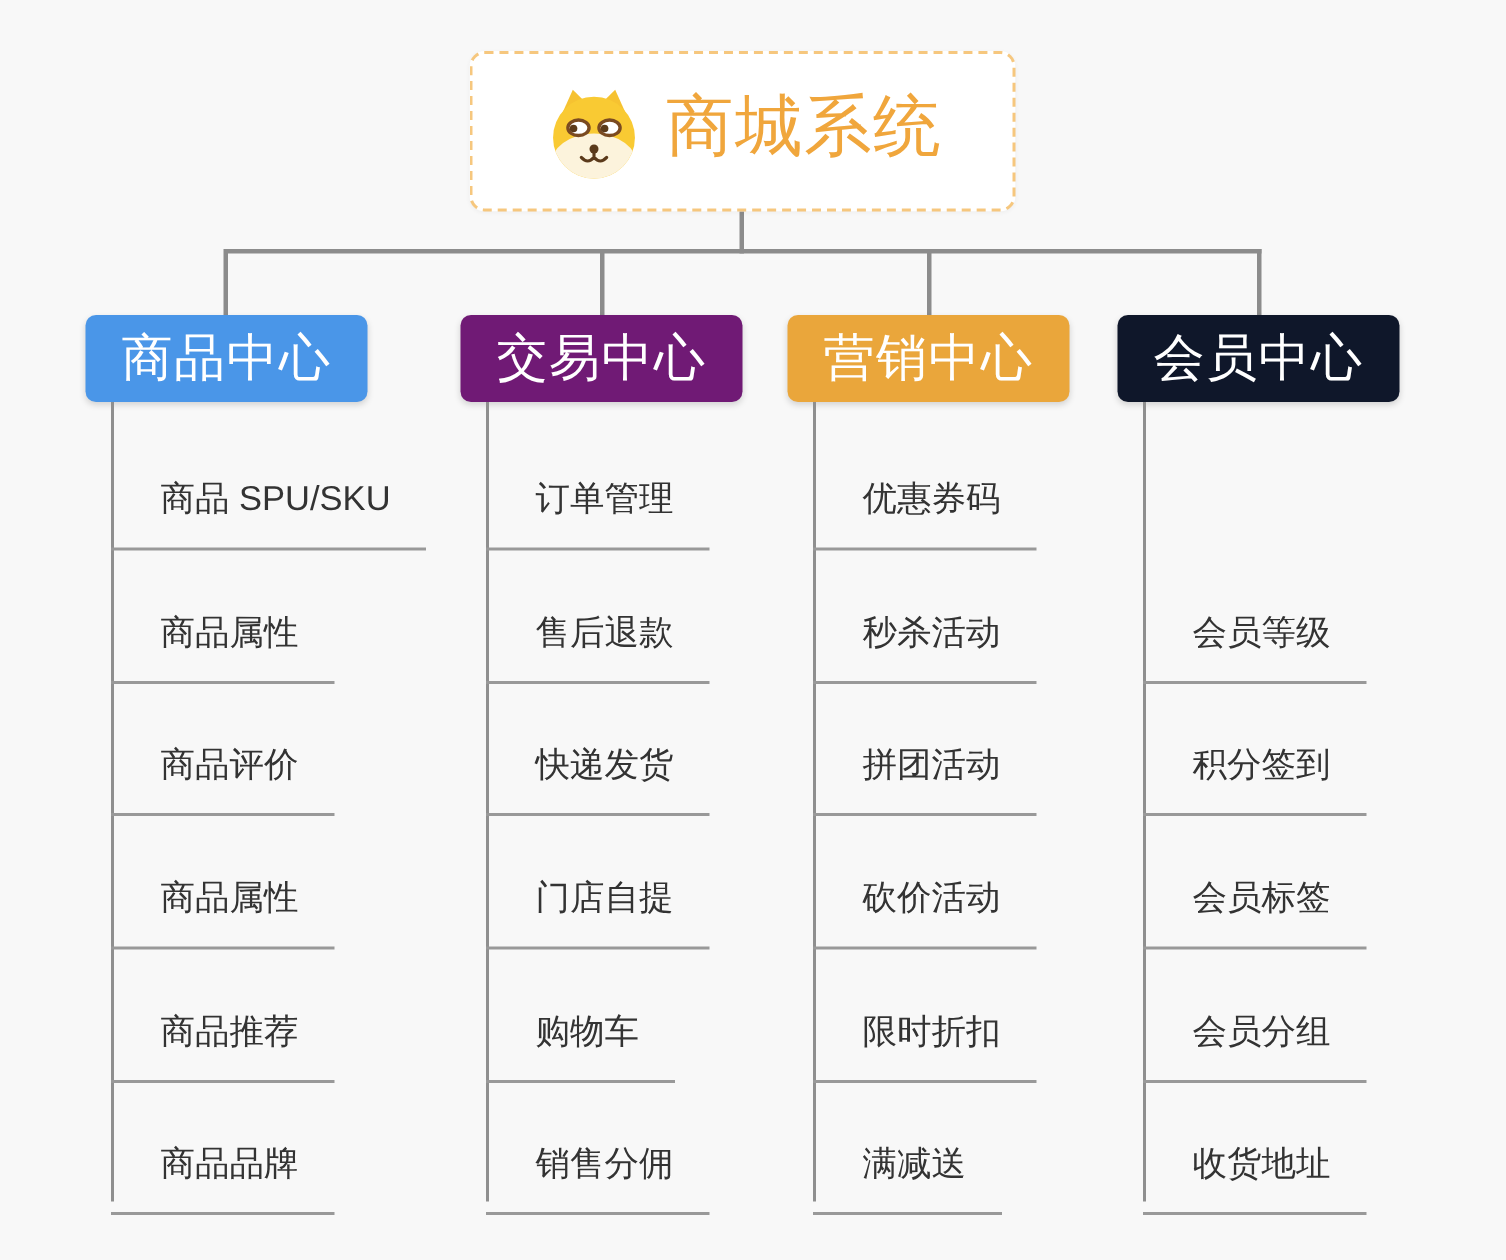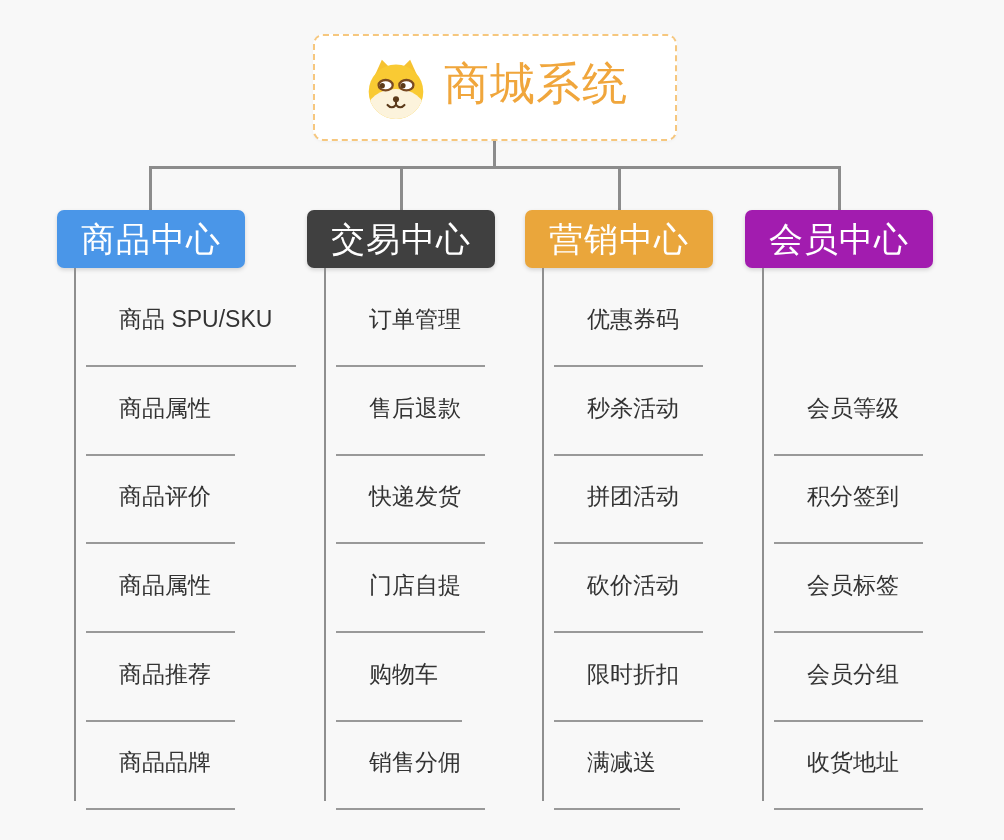--- a/index.html
+++ b/index.html
@@ -38,24 +38,23 @@
 
   
   .spine {
     position:absolute; top:268px; width:2px; height:533px; background:#8f8f8f;
   }
 
   
   .child {
     position:absolute; height:48px;
     border-bottom:2px solid #999999;
-    display:flex; align-items:flex-start;
+    display:flex; align-items:center;
     padding:0 24px 9px 33px;
     white-space:nowrap;
-    margin-left:12px;
   }
   .child span { font-size:23px; color:#333333; line-height:1; }
 </style>
 </head>
 <body>
 
 <div class="canvas">
 
   <div class="line" style="left:493px;top:141px;width:3px;height:28px"></div>
   <div class="line" style="left:150px;top:166px;width:691px;height:3px"></div>
@@ -83,27 +82,27 @@
       <circle cx="43.5" cy="31.5" r="2.7" fill="#5b3a1a"></circle>
       <circle cx="36" cy="46" r="3.2" fill="#5b3a1a"></circle>
       <path d="M36 46 L36 52 M27 52 Q31.5 57 36 52 Q40.5 57 45 52" fill="none" stroke="#5b3a1a" stroke-width="2.2" stroke-linecap="round"></path>
     </svg>
     <span class="root-title" style="color: rgb(240, 166, 60);">商城系统</span>
   </div>
 
   <div class="branch" style="left: 57px; background-color: rgb(74, 150, 232);">
       <span>商品中心</span>
     </div>
-  <div class="branch" style="left: 307px; background-color: #404040;">
+  <div class="branch" style="left: 307px; background-color: #701a75;">
       <span>交易中心</span>
     </div>
   <div class="branch" style="left: 525px; background-color: rgb(234, 166, 59);">
       <span>营销中心</span>
     </div>
-  <div class="branch" style="left: 745px; background-color: #a21caf;">
+  <div class="branch" style="left: 745px; background-color: #0f172a;">
       <span>会员中心</span>
     </div>
 
   <div class="spine" style="left:74px"></div>
   <div class="spine" style="left:324px"></div>
   <div class="spine" style="left:542px"></div>
   <div class="spine" style="left:762px"></div>
 
   <div class="child" style="left:74px;top:308px">
       <span>商品 SPU/SKU</span>

